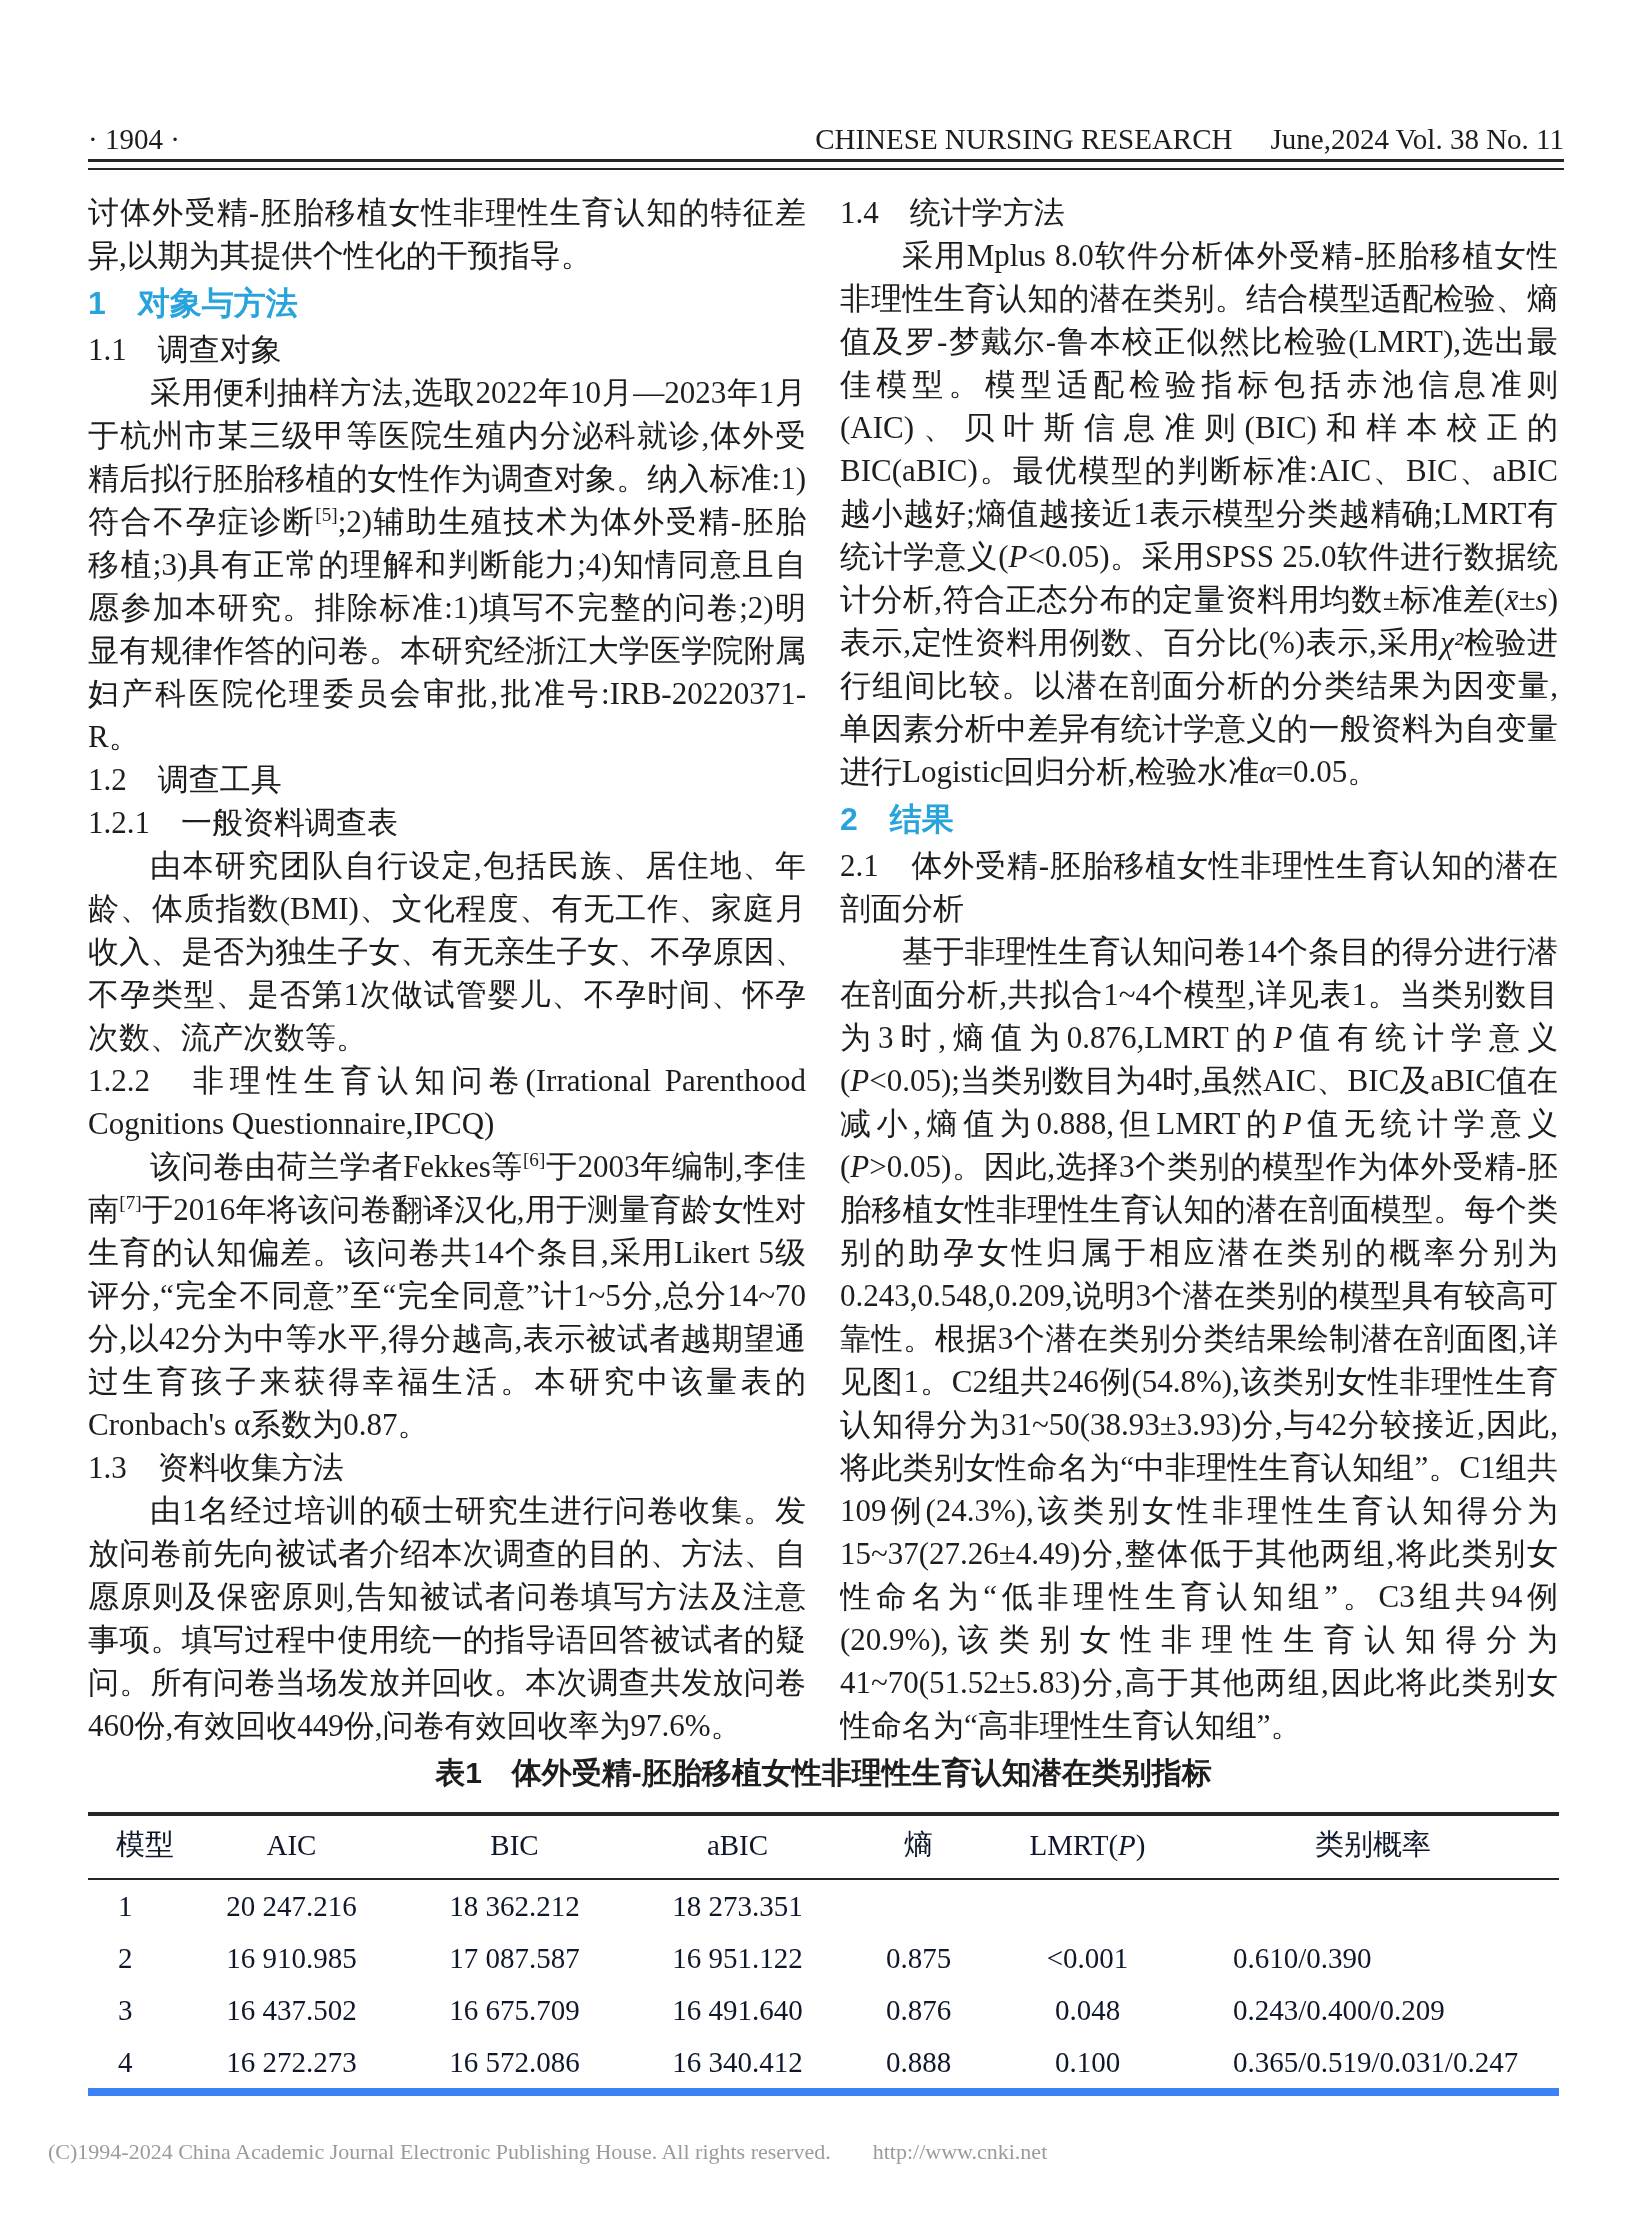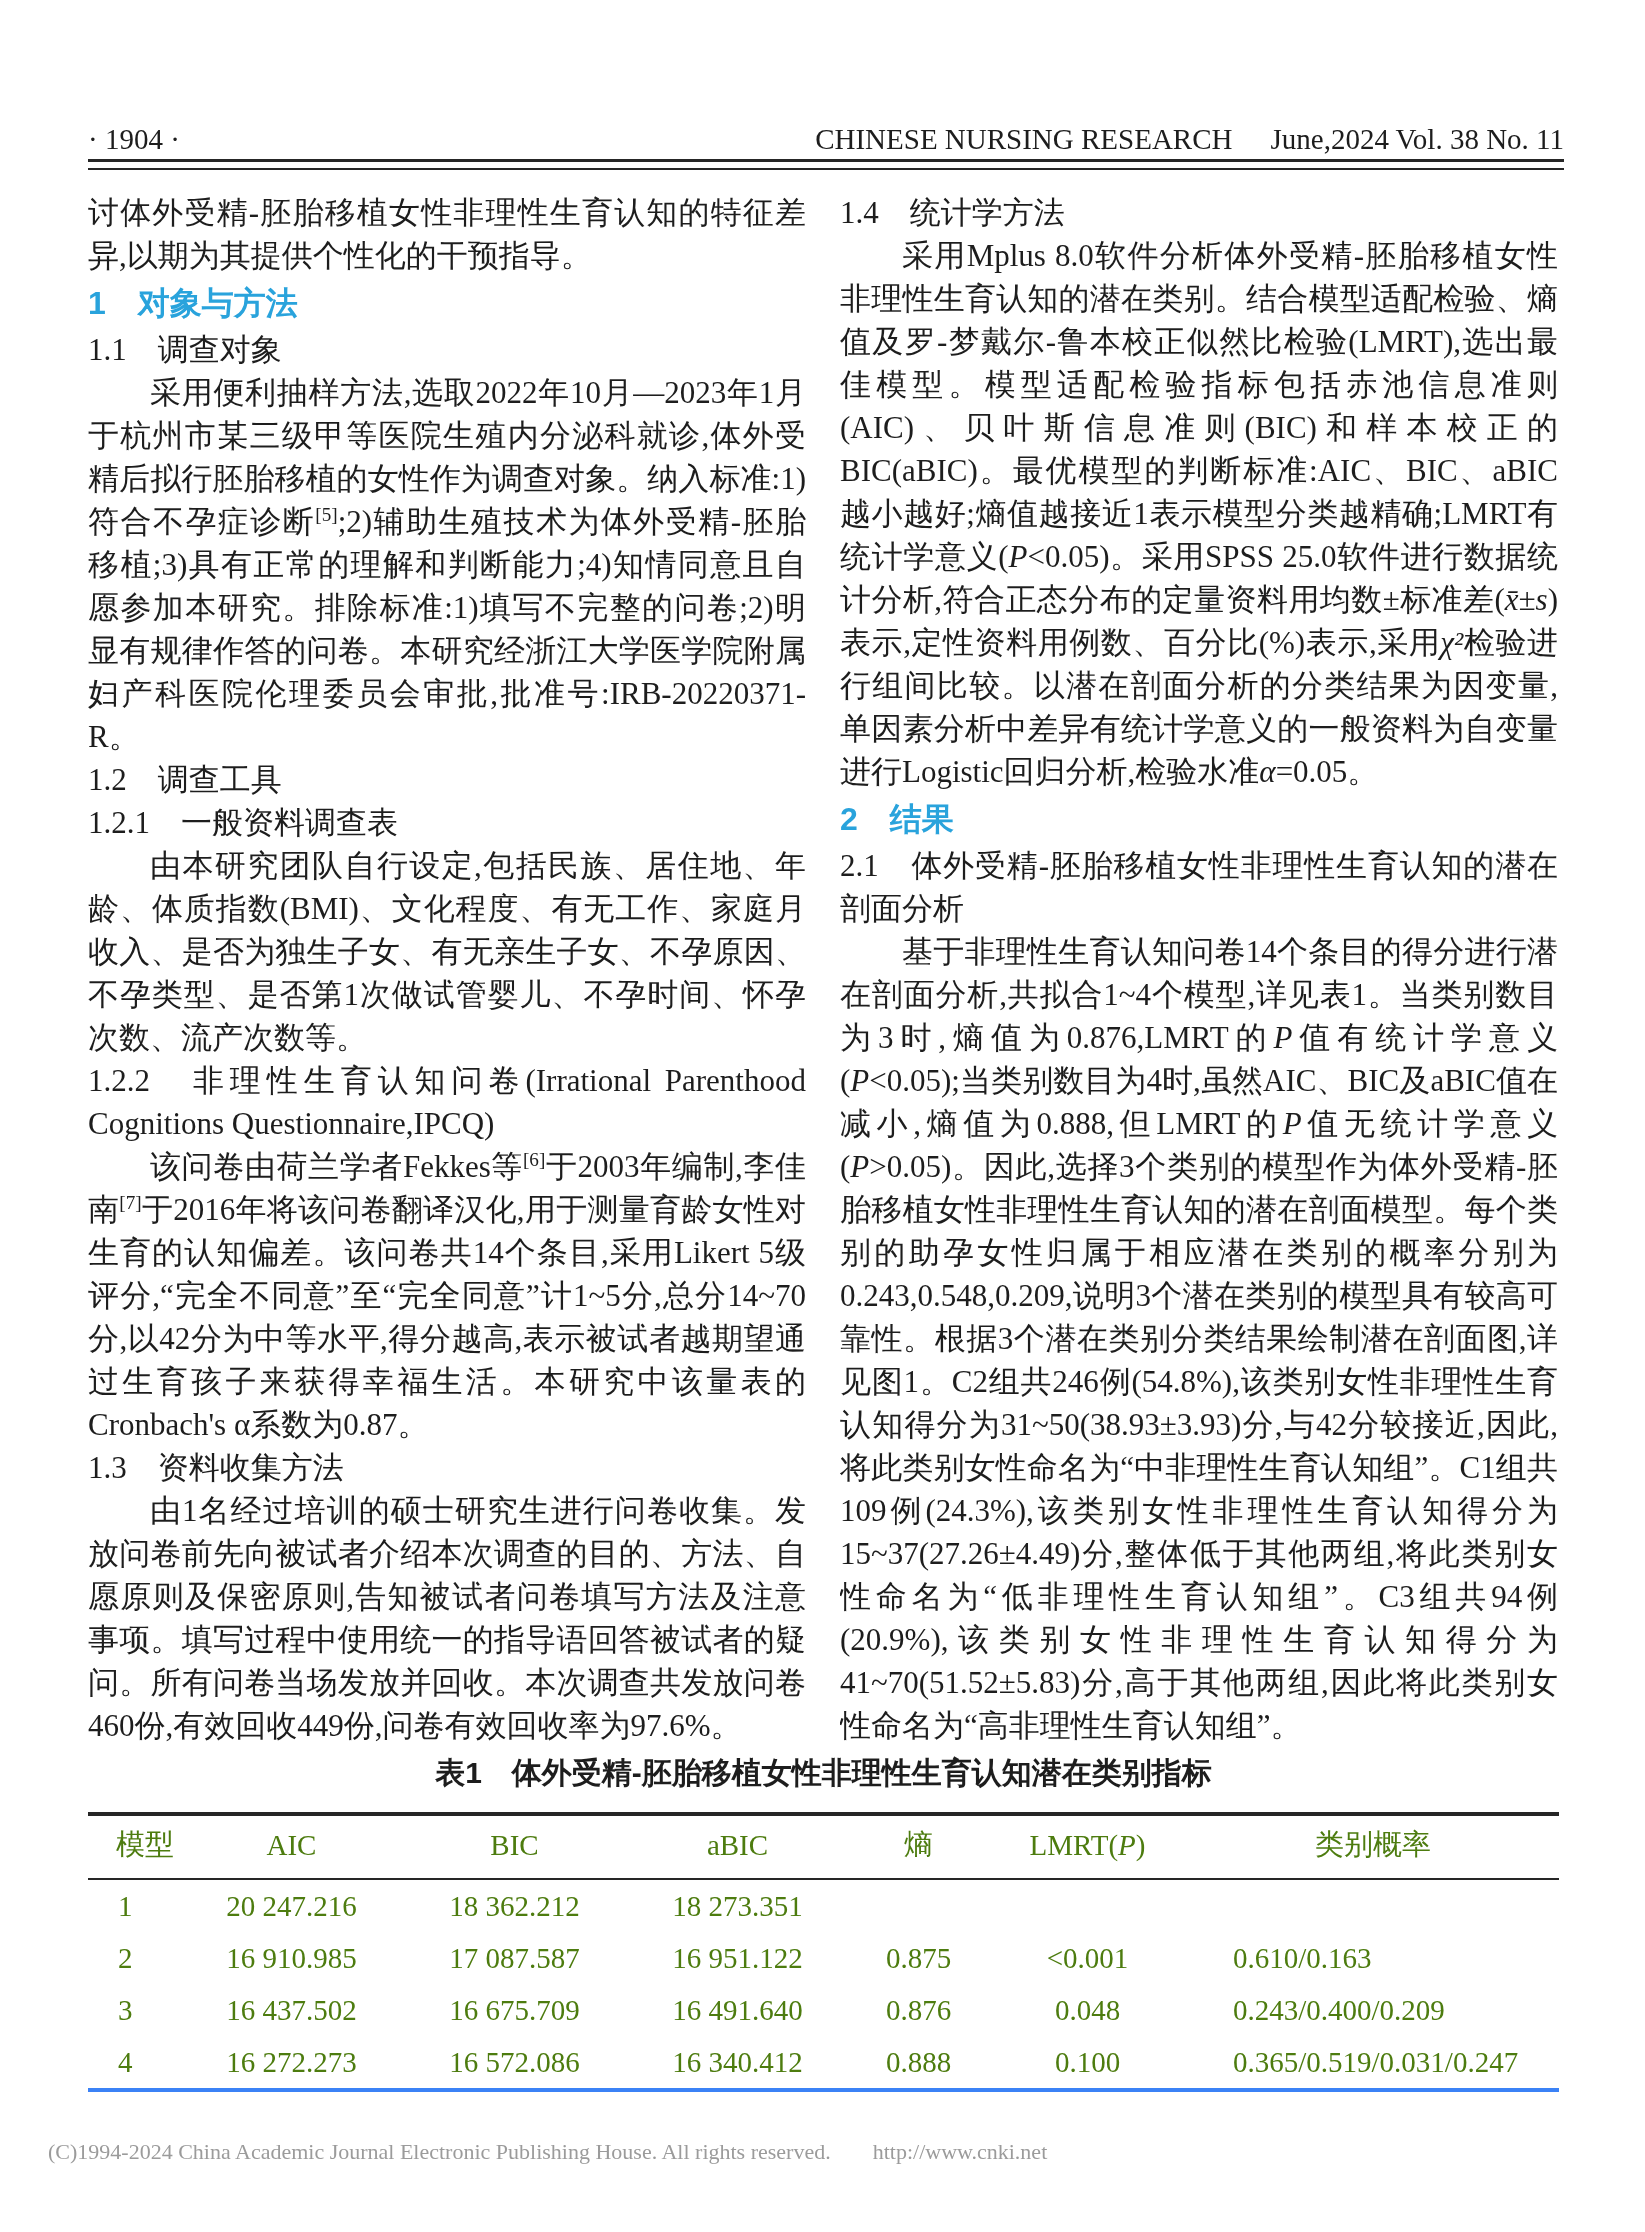--- a/index.html
+++ b/index.html
@@ -47,22 +47,22 @@
   
   .tablewrap{position:absolute;left:88px;top:1753px;width:1471px;}
   .tbl-title{
     text-align:center;
     font-family:"Liberation Sans","DejaVu Sans",sans-serif;
     font-weight:bold;font-size:30px;color:#1d1d1d;
     margin:0 0 18px 0;
   }
   table.t1{
     width:100%;border-collapse:collapse;table-layout:fixed;
-    font-size:29px;color:#4d7c0f;
-    border-top:4px solid #262626;border-bottom:4px solid #3b82f6;
+    font-size:29px;color:#0f172a;
+    border-top:4px solid #262626;border-bottom:8px solid #3b82f6;
   }
   table.t1 thead th{
     font-weight:normal;text-align:center;
     border-bottom:2px solid #262626;
     padding:9px 0 13px 0;
   }
   table.t1 thead th:first-child{text-align:left;padding-left:28px;}
   table.t1 thead th:last-child{text-align:center;}
   table.t1 td{padding:10px 0 9px 0;text-align:center;}
   table.t1 td:first-child{text-align:left;padding-left:30px;}
@@ -142,21 +142,21 @@
             <td></td>
             <td></td>
           </tr>
           <tr>
             <td>2</td>
             <td>16 910.985</td>
             <td>17 087.587</td>
             <td>16 951.122</td>
             <td>0.875</td>
             <td>&lt;0.001</td>
-            <td>0.610/0.163</td>
+            <td>0.610/0.390</td>
           </tr>
           <tr>
             <td>3</td>
             <td>16 437.502</td>
             <td>16 675.709</td>
             <td>16 491.640</td>
             <td>0.876</td>
             <td>0.048</td>
             <td>0.243/0.400/0.209</td>
           </tr>

